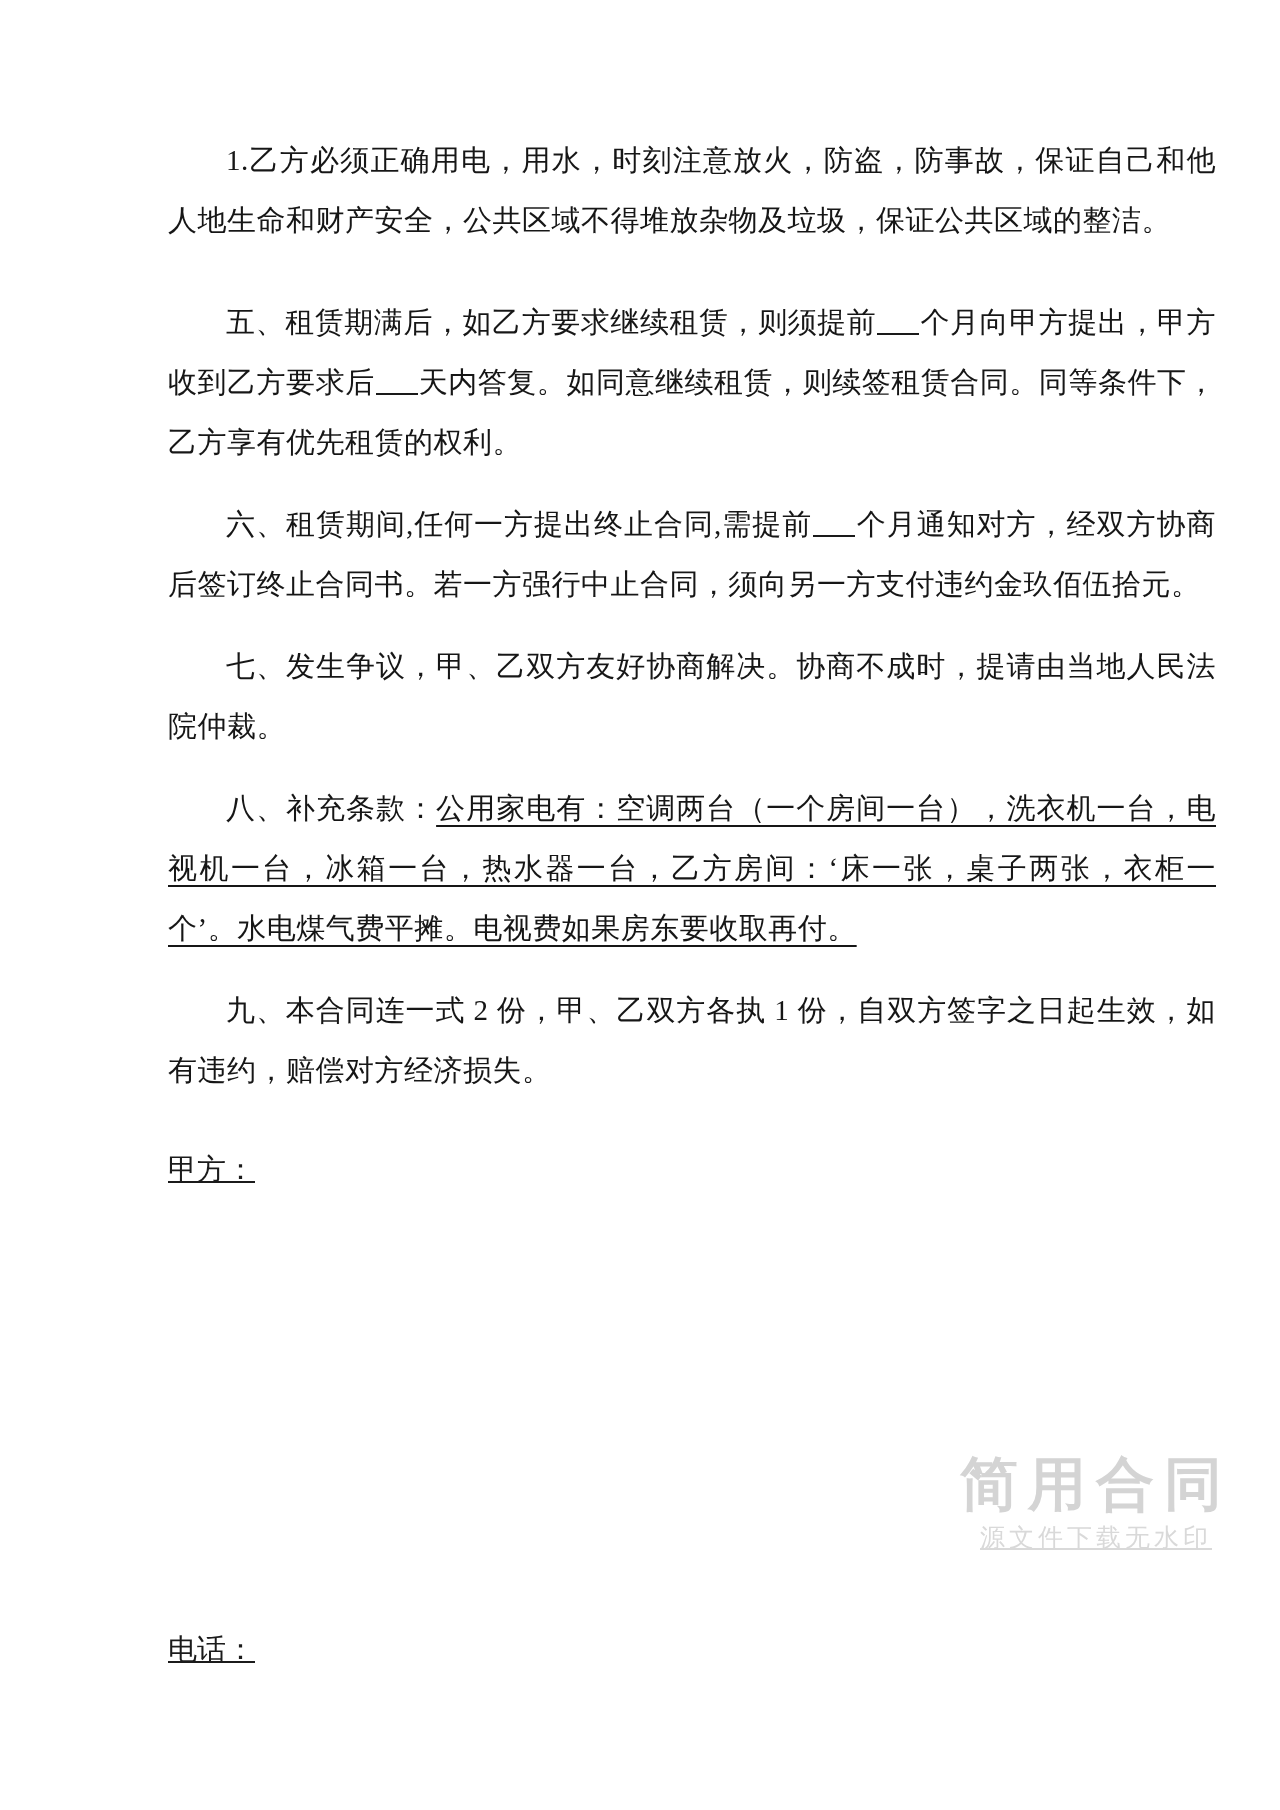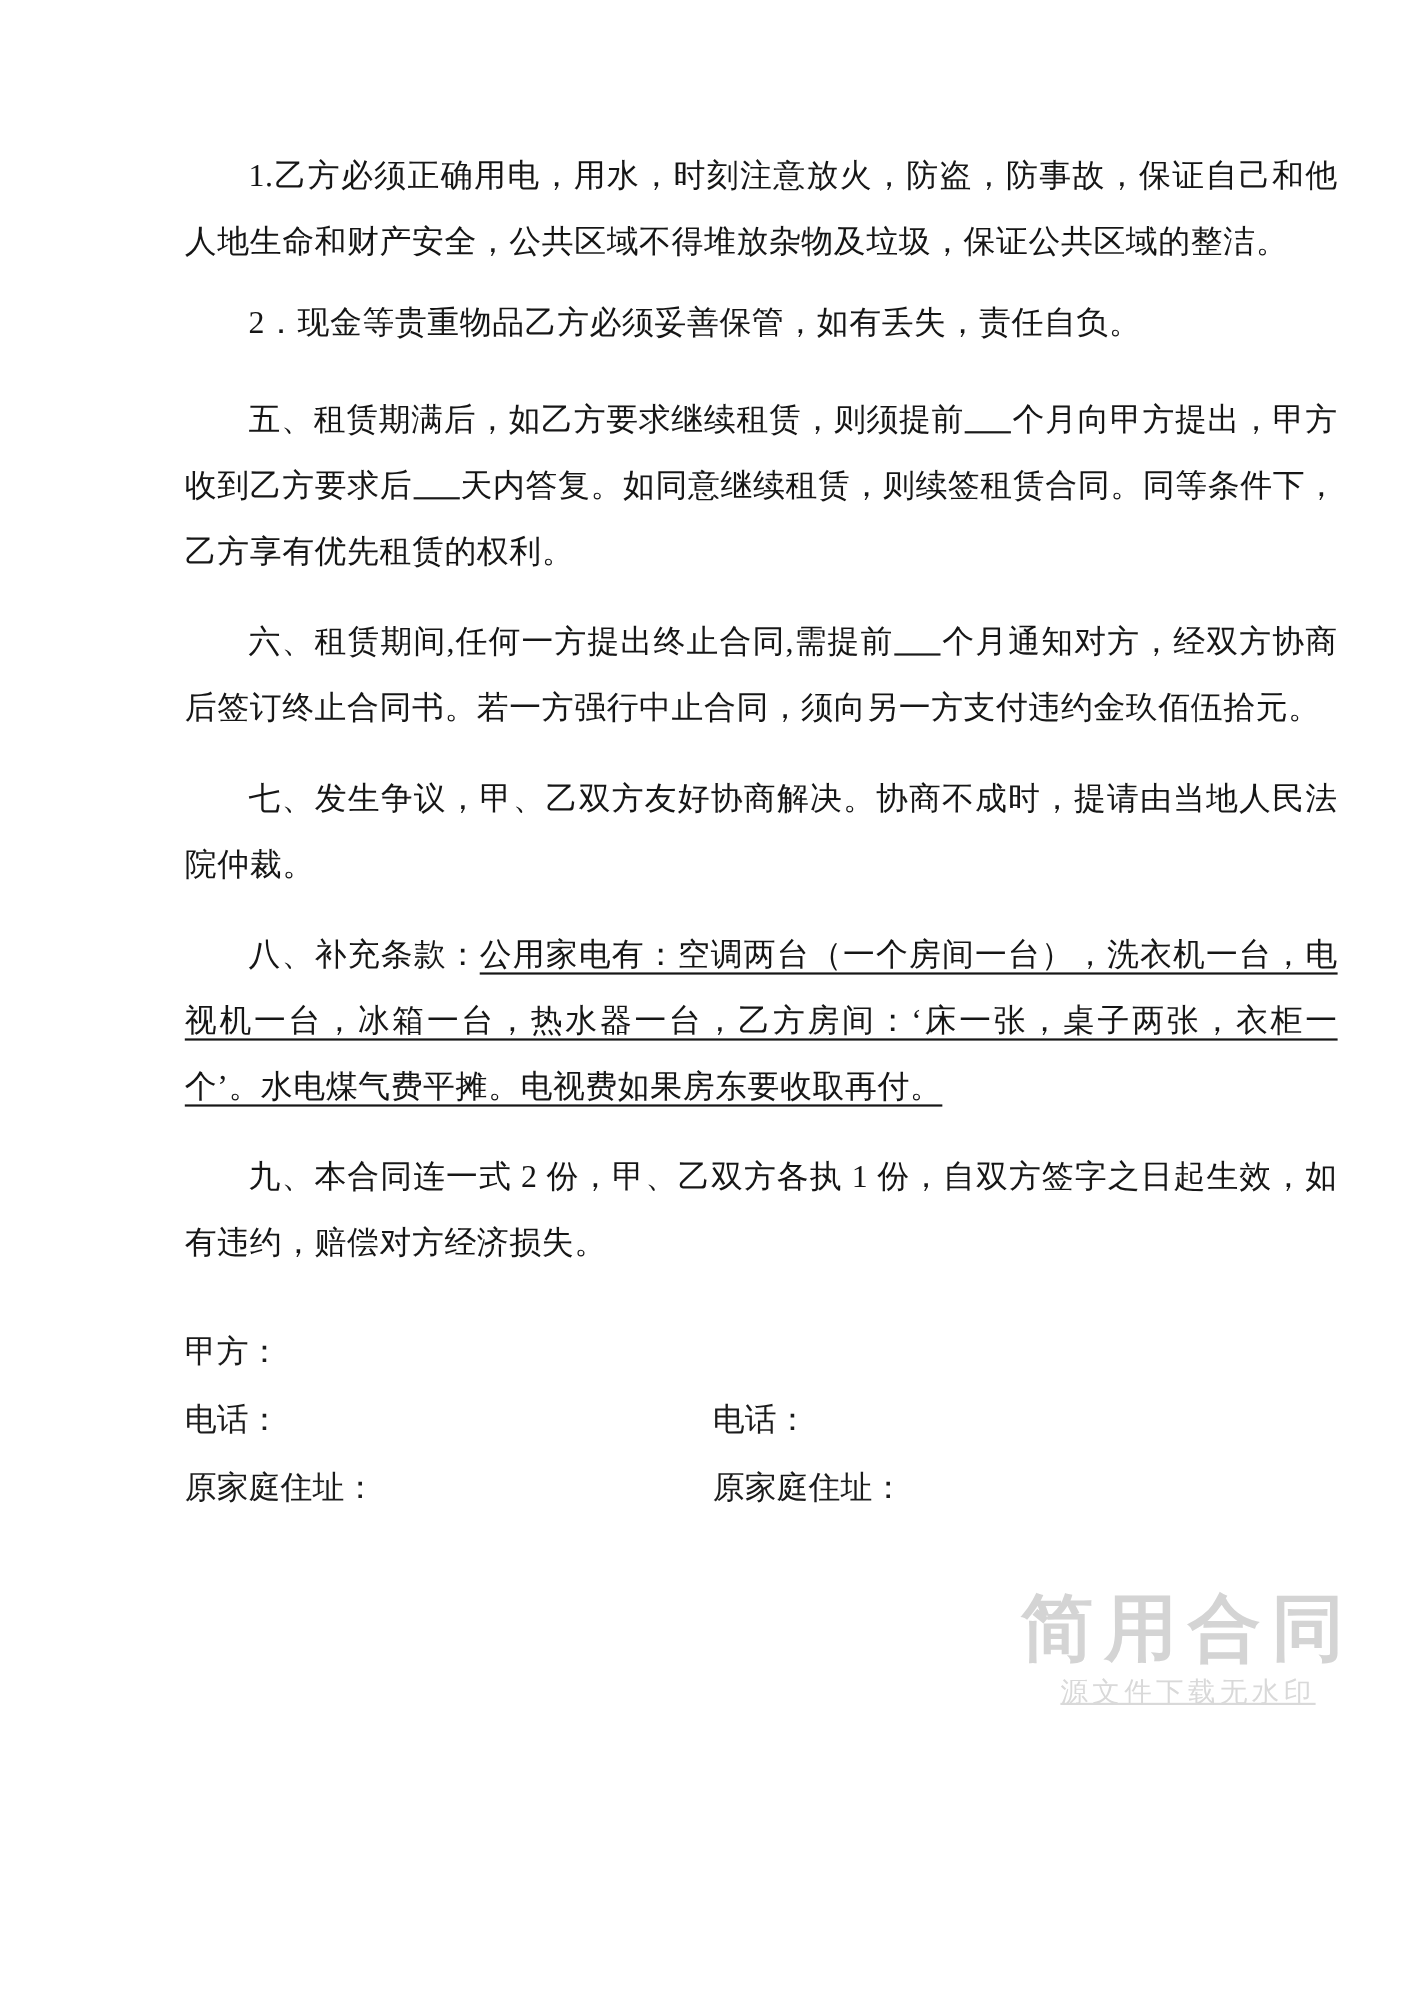--- a/index.html
+++ b/index.html
@@ -49,40 +49,41 @@
     text-decoration-thickness: 2px;
     text-underline-offset: 7px;
   }
   .sig-block {
     margin-top: 38px;
     font-size: 29px;
     line-height: 62px;
   }
   .sig-row {
     display: flex;
-    flex-direction: row;
+    flex-direction: column;
+    text-decoration: underline;
   }
   .sig-cell-a {
     width: 480px;
     flex: 0 0 480px;
   }
   .sig-cell-b {
     flex: 1 1 auto;
   }
   .watermark {
     position: absolute;
     right: 48px;
     bottom: 58px;
     text-align: center;
     pointer-events: none;
     user-select: none;
   }
   .watermark .wm-main {
     font-family: "DejaVu Sans", "Liberation Sans", sans-serif;
-    font-size: 66px;
+    font-size: 58px;
     font-weight: bold;
     letter-spacing: 10px;
     color: #d4d4d4;
     line-height: 1.05;
     white-space: nowrap;
   }
   .watermark .wm-sub {
     font-family: "DejaVu Sans", "Liberation Sans", sans-serif;
     font-size: 25px;
     letter-spacing: 4px;
@@ -96,21 +97,20 @@
 <body>
 
 <div class="page">
 
   <div class="doc-body">
 
     <p class="para">1.乙方必须正确用电，用水，时刻注意放火，防盗，防事故，保证自己和他人地生命和财产安全，公共区域不得堆放杂物及垃圾，保证公共区域的整洁。</p>
 
     <div class="gap-sm"></div>
 
-    <p class="para">2．现金等贵重物品乙方必须妥善保管，如有丢失，责任自负。</p>
 
     <div class="gap-sm"></div>
 
 
     <div class="gap-sm"></div>
 
     <p class="para"><span>五、租赁期满后，如乙方要求继续租赁，则须提前</span><span class="blank-fill"></span><span>个月向甲方提出，甲方收到乙方要求后</span><span class="blank-fill"></span><span>天内答复。如同意继续租赁，则续签租赁合同。同等条件下，乙方享有优先租赁的权利。</span></p>
 
     <div class="gap-md"></div>
 

